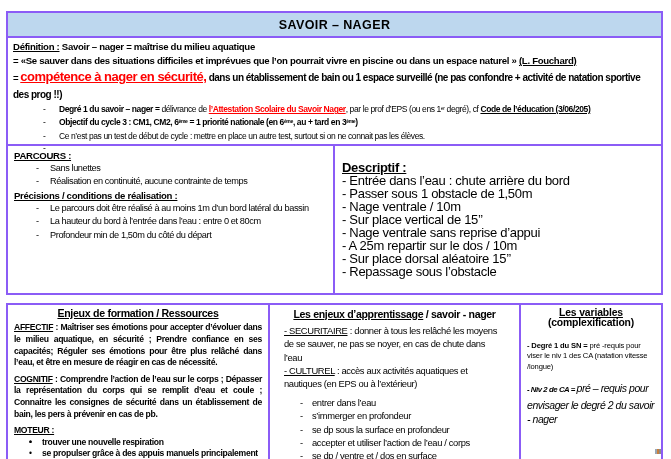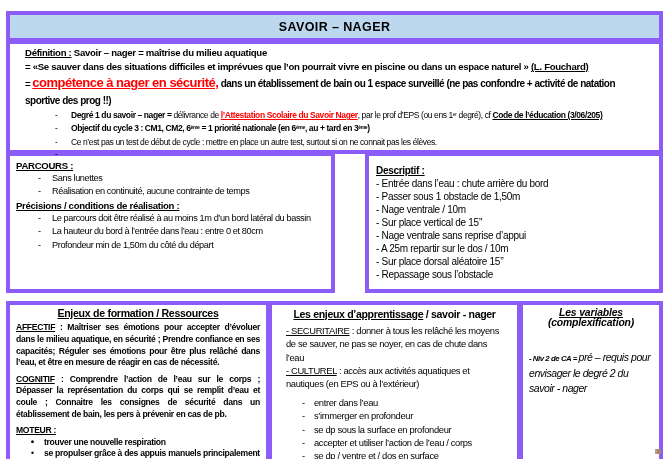--- a/index.html
+++ b/index.html
@@ -1,60 +1,60 @@
 <!DOCTYPE html>
 <html style="--title_bg: #bdd7ee; --red: #ff0000;"><head>
 <meta charset="utf-8">
 <style>
   html,body{margin:0;padding:0;width:671px;height:459px;background:#ffffff;overflow:hidden;}
   body{font-family:"Liberation Sans",sans-serif;color:#000;}
   .sheet{position:absolute;left:6px;top:11px;width:657px;}
-  .box{border:4px solid #8b5cf6;background:#fff;box-sizing:border-box;}
+  .box{border:2px solid #8b5cf6;background:#fff;box-sizing:border-box;}
   
   .title-bar{background:var(--title_bg,#bdd7ee);text-align:center;font-weight:bold;font-size:12.5px;padding:5px 0 4px;letter-spacing:.4px;}
   
   .line{white-space:normal;}
   .blank{height:5px;}
   .b{font-weight:bold;}
   .u{text-decoration:underline;}
   .r{color:var(--red,#ff0000);}
   .sup{font-size:.6em;position:relative;top:-.4em;}
   .hdr{text-align:center;font-size:10.6px;margin:1px 0 3px;}
   .just{text-align:justify;}
   .li{position:relative;}
   .marker{position:absolute;}
   
-  .def-box{margin-top:-2px;padding:2px 15px;min-height:95px;font-size:9.6px;line-height:14px;letter-spacing:-.3px;}
+  .def-box{margin-top:-2px;padding:2px 5px;min-height:95px;font-size:9.6px;line-height:14px;letter-spacing:-.3px;}
   .def-box .lg{line-height:17px;letter-spacing:-.5px;}
   .big{font-size:13px;}
   .xs{font-size:10px;}
   .def-box .li{font-size:8.5px;line-height:12.3px;letter-spacing:-.4px;padding-left:46px;}
   .def-box .marker{left:30px;}
   
   .row{display:flex;align-items:stretch;}
-  .two-col{margin-top:-2px;gap:32px;}
+  .two-col{margin-top:-2px;}
   .two-col .box{min-height:126px;}
   .parcours-box{width:329px;padding:3px 6px;font-size:9.6px;line-height:13.3px;letter-spacing:-.3px;}
   .parcours-box .li{font-size:9.2px;letter-spacing:-.4px;padding-left:36px;}
   .parcours-box .marker{left:22px;}
-  .descriptif-box{flex:1;margin-left:-2px;padding:8px 7px;font-size:10px;line-height:13px;letter-spacing:-.3px;}
+  .descriptif-box{flex:1;margin-left:-2px;padding:15px 7px;font-size:13px;line-height:13px;letter-spacing:-.3px;}
   
   .three-col{margin-top:8px;justify-content:center;}
   .three-col .box{min-height:182px;}
   .col-formation{width:264px;padding:2px 6px;font-size:8.6px;line-height:11.6px;letter-spacing:-.3px;}
   .col-formation .blank{height:5px;}
   .col-formation .li{padding-left:28px;}
   .col-formation .marker{left:15px;}
   .col-apprentissage{width:253px;margin-left:-2px;padding:2px 14px;font-size:9.4px;line-height:13.2px;letter-spacing:-.35px;}
   .col-apprentissage .blank{height:6px;}
   .col-apprentissage .li{padding-left:28px;}
   .col-apprentissage .marker{left:16px;}
   .col-variables{flex:1;margin-left:-2px;padding:2px 6px;font-size:7.6px;line-height:10.5px;letter-spacing:-.15px;}
   .col-variables .blank{height:9px;}
-  .col-variables .hdr{font-size:10.4px;font-style:italic;}
+  .col-variables .hdr{font-size:10.4px;}
   .mdl{font-size:10.5px;line-height:14.5px;letter-spacing:-.45px;font-style:italic;}
   .sm{font-size:7.8px;}
   
   .stray-mark{position:absolute;left:655px;top:449px;width:6px;height:5px;
     background:linear-gradient(90deg,#9aa7b5 0 2px,#c77f3e 2px 4px,#8c8c8c 4px);}
 </style>
 </head>
 <body>
 
 <div class="sheet">
@@ -112,18 +112,19 @@
         <div class="line blank"></div>
         <div class="line li"><span class="marker">-</span><span>entrer dans l’eau</span></div>
         <div class="line li"><span class="marker">-</span><span>s’immerger en profondeur</span></div>
         <div class="line li"><span class="marker">-</span><span>se dp sous la surface en profondeur</span></div>
         <div class="line li"><span class="marker">-</span><span>accepter et utiliser l’action de l’eau / corps</span></div>
         <div class="line li"><span class="marker">-</span><span>se dp / ventre et / dos en surface</span></div>
       </div>
     <div class="box col-variables">
         <div class="line hdr"><span class="b u">Les variables</span><span class="b"> (complexification)</span></div>
         <div class="line blank"></div>
+        <div class="line"><span class="b">- Degré 1 du SN =</span><span> pré -requis pour viser le niv 1 des CA (natation vitesse /longue)</span></div>
         <div class="line blank"></div>
         <div class="line mdl"><span class="b sm">- Niv 2 de CA = </span><span>pré – requis pour envisager le degré 2 du savoir - nager</span></div>
       </div>
   </div>
 </div>
 <div class="stray-mark"></div>
 
 </body></html>

